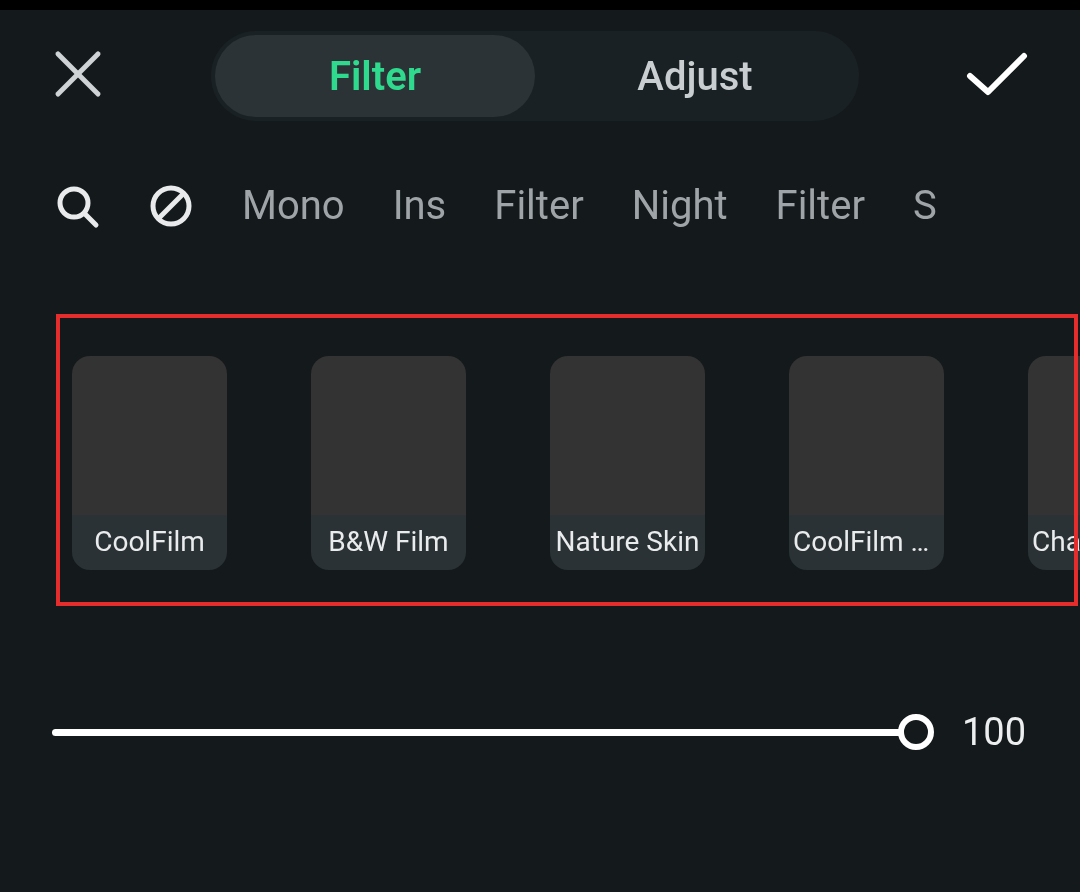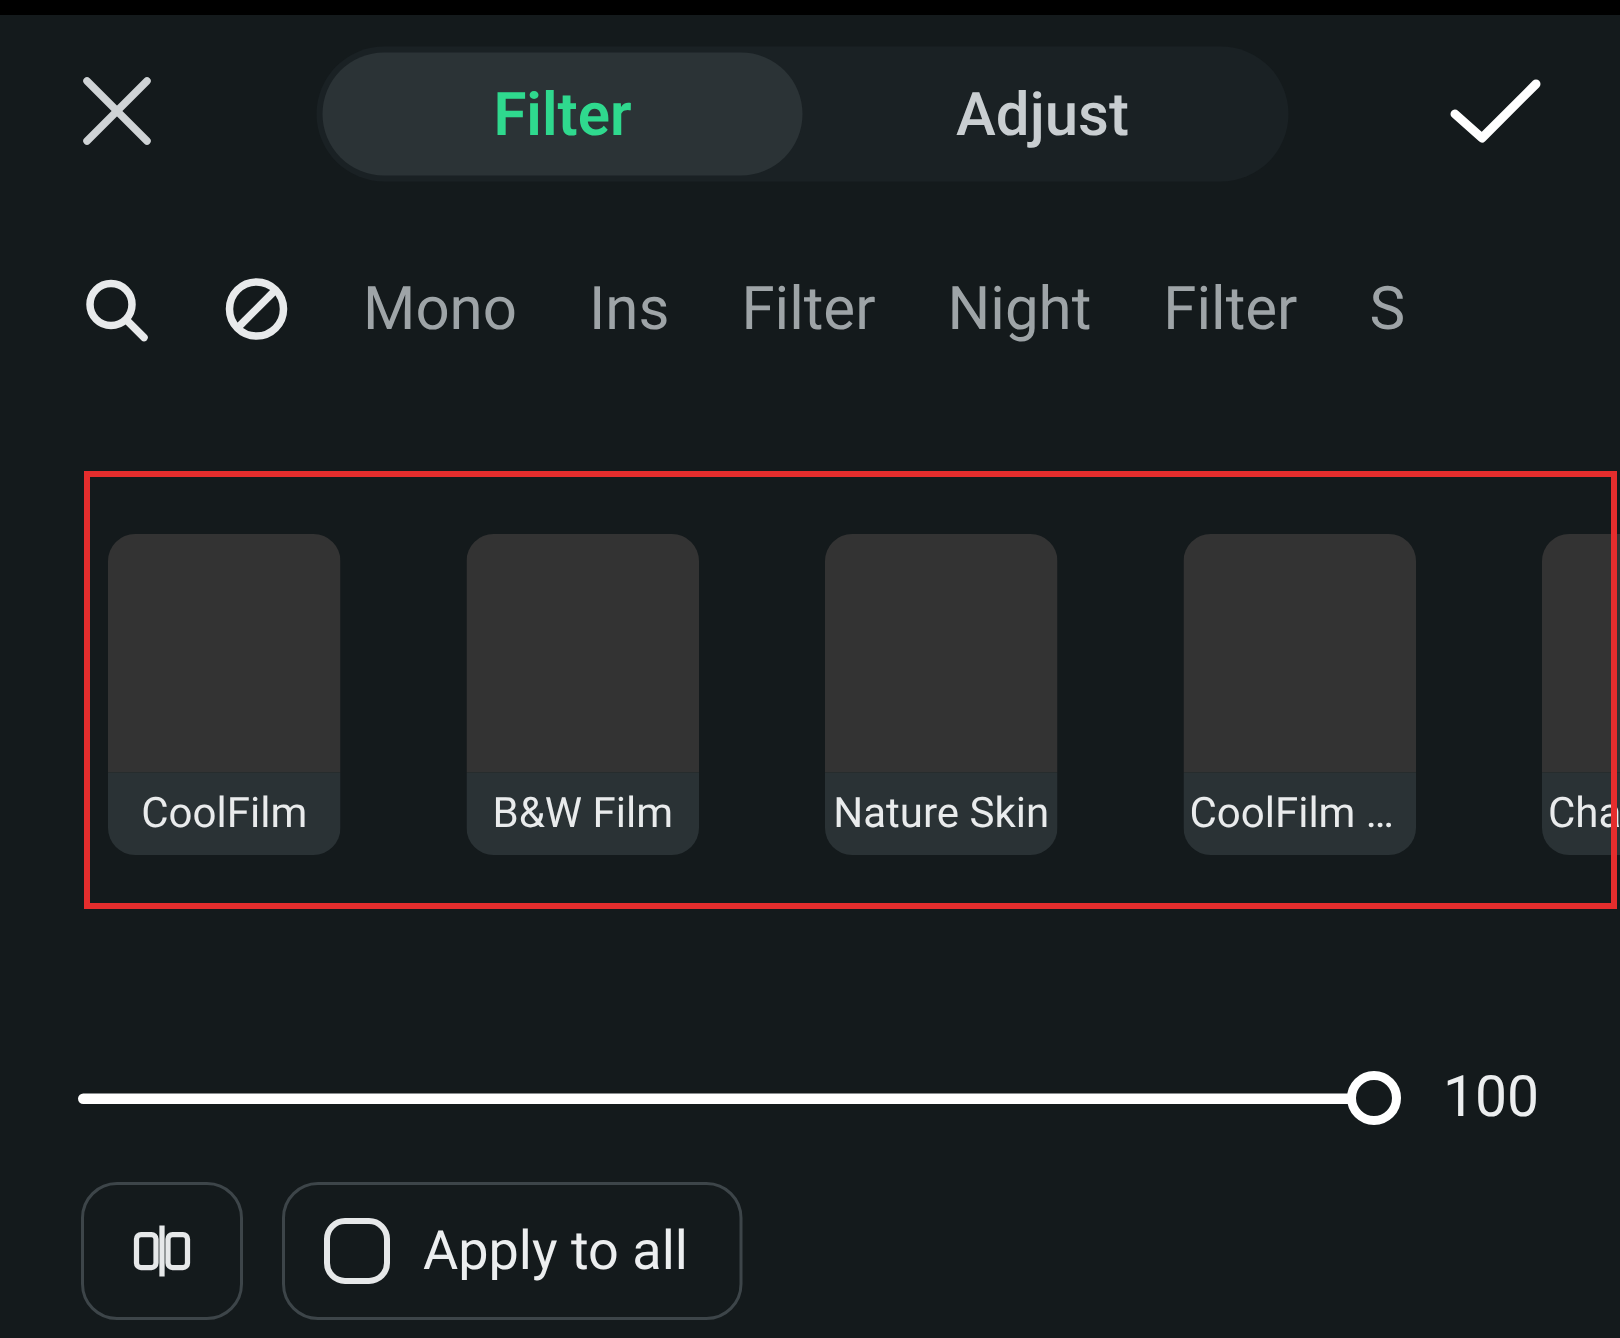--- a/index.html
+++ b/index.html
@@ -279,27 +279,14 @@
   <div class="highlight"></div>
 
   <div class="slider-row">
     <div class="slider">
       <div class="track"></div>
       <div class="knob"></div>
     </div>
     <div class="slider-val">100</div>
   </div>
 
-  <div class="bottom">
-    <div class="icon-btn">
-      <svg viewBox="0 0 46 46">
-        <rect x="6" y="12" width="13" height="22" rx="3"></rect>
-        <rect x="27" y="12" width="13" height="22" rx="3"></rect>
-        <line x1="23" y1="6" x2="23" y2="40"></line>
-      </svg>
-    </div>
-    <div class="apply-btn">
-      <div class="chk"></div>
-      <div class="apply-lbl">Apply to all</div>
-    </div>
-  </div>
 
 </div>
 
 </body></html>

